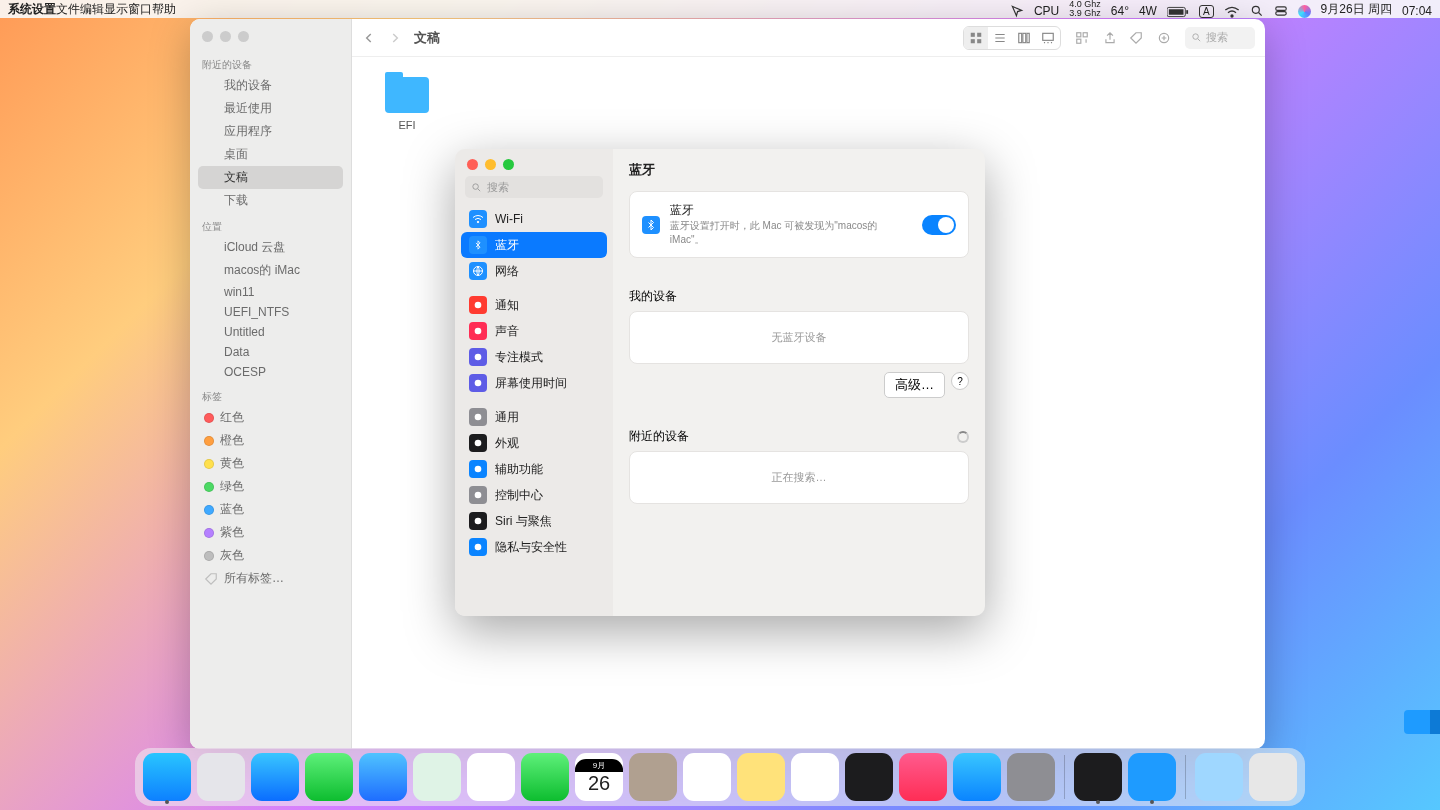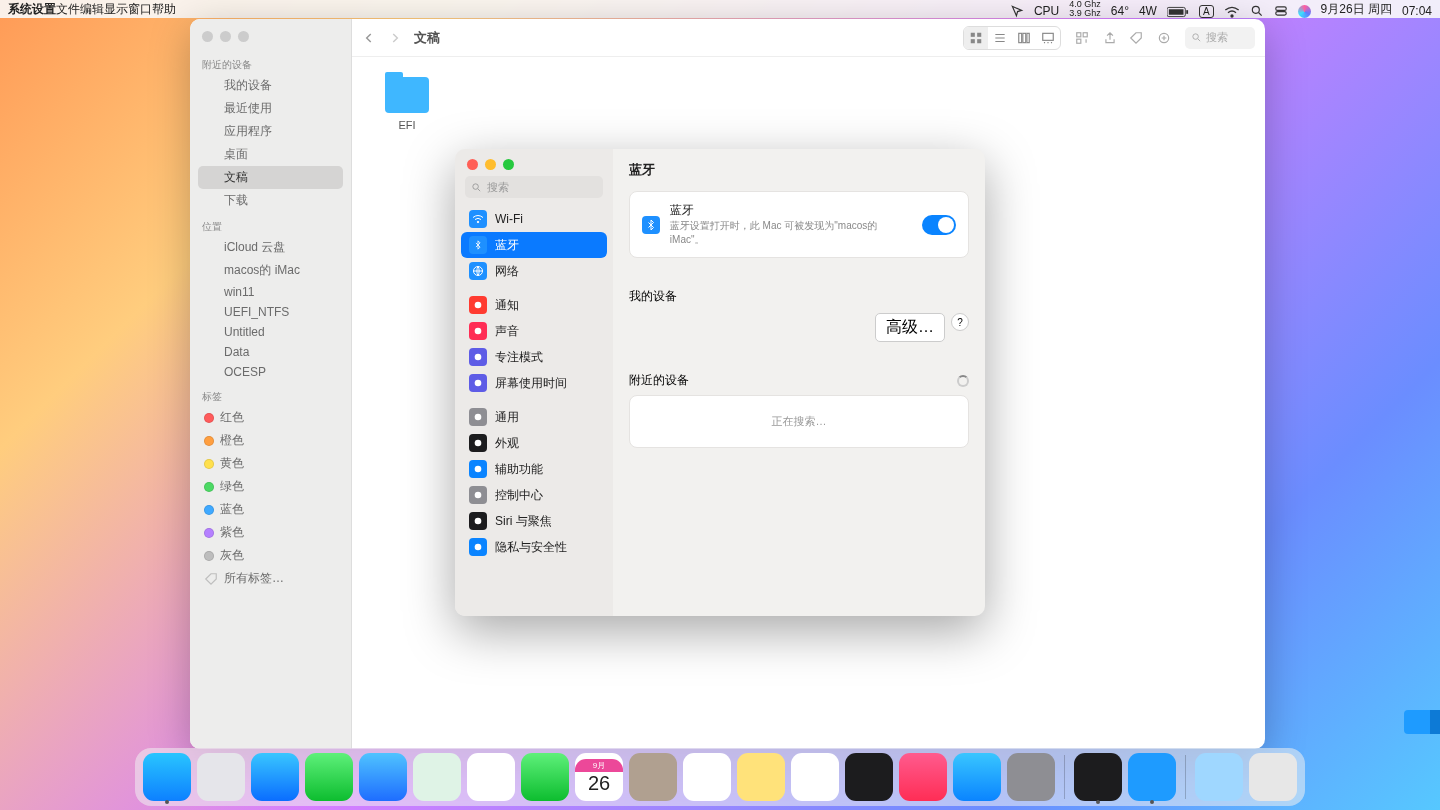--- a/index.html
+++ b/index.html
@@ -56,21 +56,21 @@
 #settings .pane { flex:1; padding:12px 16px; overflow:auto;}
 .pane h1{ font-size:13px; font-weight:600; color:#222; margin-bottom:12px;}
 .card{ background:#fff; border:1px solid #e5e3e1; border-radius:8px; padding:10px 12px; }
 .bt-row{ display:flex; align-items:center; gap:10px;}
 .bt-row .txt .t{ font-size:12px; color:#222;} .bt-row .txt .d{ font-size:10px; color:#888;}
 .toggle{ margin-left:auto; width:34px; height:20px; background:#0a84ff; border-radius:10px; position:relative;}
 .toggle::after{content:""; position:absolute; right:2px; top:2px; width:16px; height:16px; background:#fff; border-radius:50%;}
 .sect-lbl{ font-size:12px; font-weight:400; color:#000000; margin:30px 0 6px; display:flex; align-items:center;}
 .empty{ text-align:center; font-size:11px; color:#999; padding:8px 0;}
 .btnrow{ display:flex; justify-content:flex-end; gap:6px; margin-top:8px;}
-.btn{ font-size:16px; padding:3px 10px; background:#fff; border:1px solid #ccc; border-radius:5px;}
+.btn{ font-size:13px; padding:3px 10px; background:#fff; border:1px solid #ccc; border-radius:5px;}
 .helpbtn{ width:18px; height:18px; border:1px solid #ccc; border-radius:50%; font-size:10px; display:flex; align-items:center; justify-content:center; background:#fff;}
 .spinner{ width:12px; height:12px; border:2px solid #ccc; border-top-color:#888; border-radius:50%; margin-left:auto;}
 
 
 #dock{ position:absolute; left:50%; transform:translateX(-50%); bottom:4px; height:58px; background:rgba(240,240,240,.55); border-radius:16px; padding:4px 8px; display:flex; gap:6px; align-items:center; backdrop-filter:blur(10px);}
 .dock-app{ width:48px; height:48px; border-radius:11px; display:flex; flex-direction:column; align-items:center; justify-content:center; font-size:9px; color:#fff; position:relative;}
 .dock-sep{ width:1px; height:44px; background:rgba(0,0,0,.2); margin:0 3px;}
 .runn::after{content:""; position:absolute; bottom:-3px; left:50%; transform:translateX(-50%); width:4px; height:4px; background:#555; border-radius:50%;}
 
 
@@ -464,20 +464,23 @@
             </svg>
         </div>
         <div class="txt">
           <div class="t">蓝牙</div>
           <div class="d">蓝牙设置打开时，此 Mac 可被发现为"macos的 iMac"。</div>
         </div>
         <div class="toggle"></div>
       </div>
     </div>
     <div class="sect-lbl">我的设备</div>
+    <div class="card">
+      <div class="empty">无蓝牙设备</div>
+    </div>
     <div class="btnrow">
       <div class="btn">高级…</div>
       <div class="helpbtn">?</div>
     </div>
     <div class="sect-lbl">
       <span>附近的设备</span>
       <div class="spinner"></div>
     </div>
     <div class="card">
       <div class="empty">正在搜索…</div>
@@ -488,21 +491,21 @@
 <div id="dock">
     <div class="dock-app runn" style="background: linear-gradient(rgb(41, 197, 255), rgb(13, 128, 255));"></div>
     <div class="dock-app" style="background: rgb(229, 229, 234);"></div>
     <div class="dock-app" style="background: linear-gradient(rgb(57, 198, 255), rgb(10, 109, 255));"></div>
     <div class="dock-app" style="background: linear-gradient(rgb(94, 240, 122), rgb(13, 189, 47));"></div>
     <div class="dock-app" style="background: linear-gradient(rgb(79, 195, 255), rgb(30, 109, 255));"></div>
     <div class="dock-app" style="background: rgb(223, 243, 230);"></div>
     <div class="dock-app" style="background: rgb(255, 255, 255);"></div>
     <div class="dock-app" style="background: linear-gradient(rgb(94, 240, 122), rgb(13, 189, 47));"></div>
     <div class="dock-app" style="background: rgb(255, 255, 255);">
-      <div style="background:#ec4899;color:#fff;font-size:8px;width:100%;text-align:center;border-radius:11px 11px 0 0;padding:1px 0">9月</div>
+      <div style="background:#000000;color:#fff;font-size:8px;width:100%;text-align:center;border-radius:11px 11px 0 0;padding:1px 0">9月</div>
       <div style="color:#222;font-size:20px;font-weight:500">26</div>
     </div>
     <div class="dock-app" style="background: rgb(176, 160, 144);"></div>
     <div class="dock-app" style="background: rgb(255, 255, 255);"></div>
     <div class="dock-app" style="background: rgb(255, 226, 122);"></div>
     <div class="dock-app" style="background: rgb(255, 255, 255);"></div>
     <div class="dock-app" style="background: rgb(28, 28, 30);"></div>
     <div class="dock-app" style="background: linear-gradient(rgb(255, 91, 142), rgb(255, 45, 85));"></div>
     <div class="dock-app" style="background: linear-gradient(rgb(57, 198, 255), rgb(10, 132, 255));"></div>
     <div class="dock-app" style="background: rgb(142, 142, 147);"></div>

